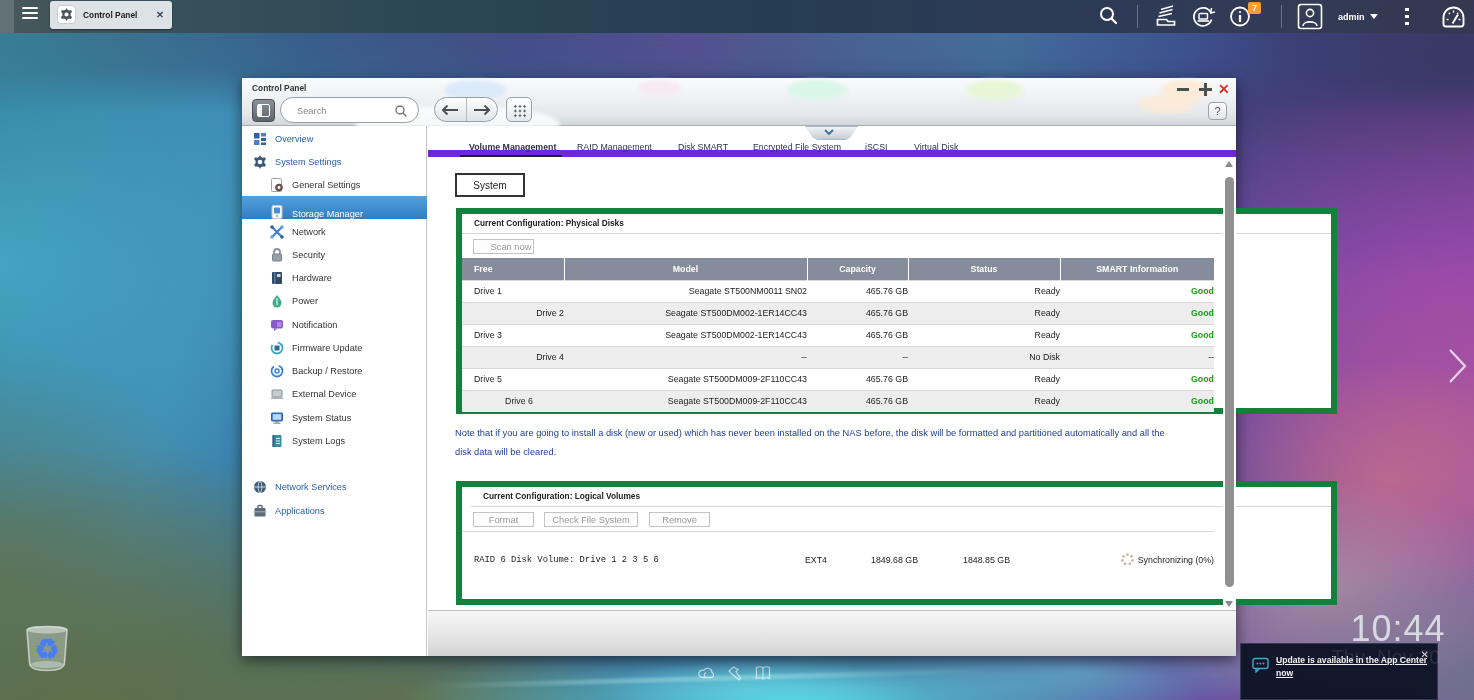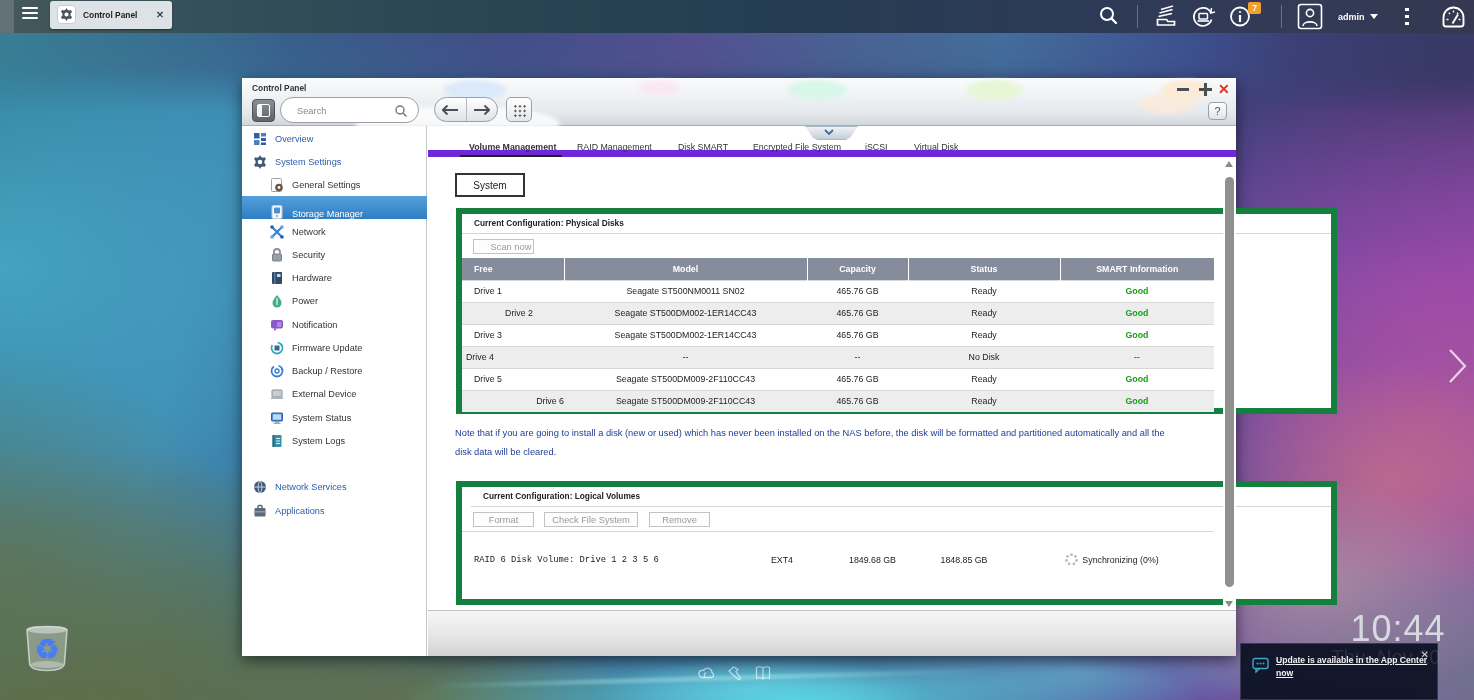--- a/index.html
+++ b/index.html
@@ -112,21 +112,21 @@
  background:linear-gradient(180deg,#f6f6f6,#e6e6e6 55%,#d2d2d2); border-top:1px solid #c2c2c2; }
 
 
 #createbtn { position:absolute; left:27px; top:15px; width:70px; height:24px; border:2px solid #333; background:#fff; font-size:10px; color:#222; text-align:center; line-height:21px; }
 .panel { position:absolute; left:28px; width:881px; border:6px solid #15803d; background:#fff; }
 .panel .hd { height:20px; border-bottom:1px solid #d5d5d5; font-size:8.3px; font-weight:bold; color:#222; padding:4px 0 0 12px; }
 .pbtn { position:absolute; border:1px solid #c3c3c3; background:#fdfdfd; color:#9a9a9a; font-size:9.3px; text-align:center; }
 table.grid { border-collapse:collapse; width:100%; font-size:8.8px; color:#222; }
 table.grid th { background:#858c9b; color:#fff; font-weight:bold; height:22px; border-right:1px solid #fff; }
 table.grid th:last-child { border-right:none; }
-table.grid td { height:22px; text-align:center; border-top:1px solid #d8d8d8; }
+table.grid td { height:22px; text-align:right; border-top:1px solid #d8d8d8; }
 table.grid tr.alt td { background:#ededee; }
 .good { color:#18a018; font-weight:bold; }
 #note { position:absolute; left:27px; top:266px; width:745px; font-size:9.3px; color:#1f3d99; line-height:19px; }
 
 
 #clock { left:1318px; top:608px; width:160px; text-align:center; font-size:36px; color:rgba(222,226,231,.92); letter-spacing:1px; }
 #bicons { left:698px; top:666px; display:flex; gap:13px; opacity:.8; }
 #bin { left:24px; top:625px; }
 #toast { left:1240px; top:643px; width:198px; height:57px; background:rgba(11,16,34,.93); border:1px solid rgba(90,95,120,.5); }
 #toast .tx { position:absolute; left:35px; top:10px; width:168px; font-size:8.6px; font-weight:bold; color:#f2f2f2; text-decoration:underline; line-height:13px; }
@@ -389,49 +389,49 @@
                     <th>SMART Information</th>
                   </tr>
               <tr>
                     <td style="text-align:left;padding-left:12px;">Drive 1</td>
                     <td>Seagate ST500NM0011 SN02</td>
                     <td>465.76 GB</td>
                     <td>Ready</td>
                     <td class="good">Good</td>
                   </tr>
               <tr class="alt">
-                    <td style="text-align:center;padding-left:12px;">Drive 2</td>
+                    <td style="text-align:right;padding-left:12px;">Drive 2</td>
                     <td>Seagate ST500DM002-1ER14CC43</td>
                     <td>465.76 GB</td>
                     <td>Ready</td>
                     <td class="good">Good</td>
                   </tr>
               <tr>
                     <td style="text-align:left;padding-left:12px;">Drive 3</td>
                     <td>Seagate ST500DM002-1ER14CC43</td>
                     <td>465.76 GB</td>
                     <td>Ready</td>
                     <td class="good">Good</td>
                   </tr>
               <tr class="alt">
-                    <td style="text-align:left;padding-left:4px;">Drive 4</td>
+                    <td style="text-align:right;padding-left:26px;">Drive 4</td>
                     <td>--</td>
                     <td>--</td>
                     <td>No Disk</td>
                     <td>--</td>
                   </tr>
               <tr>
                     <td style="text-align:left;padding-left:12px;">Drive 5</td>
                     <td>Seagate ST500DM009-2F110CC43</td>
                     <td>465.76 GB</td>
                     <td>Ready</td>
                     <td class="good">Good</td>
                   </tr>
               <tr class="alt">
-                    <td style="text-align:right;padding-left:12px;">Drive 6</td>
+                    <td style="text-align:center;padding-left:12px;">Drive 6</td>
                     <td>Seagate ST500DM009-2F110CC43</td>
                     <td>465.76 GB</td>
                     <td>Ready</td>
                     <td class="good">Good</td>
                   </tr>
             </tbody>
               </table>
           </div>
           <div id="note">Note that if you are going to install a disk (new or used) which has never been installed on the NAS before, the disk will be formatted and partitioned automatically and all the<br>disk data will be cleared.</div>
           <div class="panel" style="top:323px; height:124px;padding-left:9px;">

